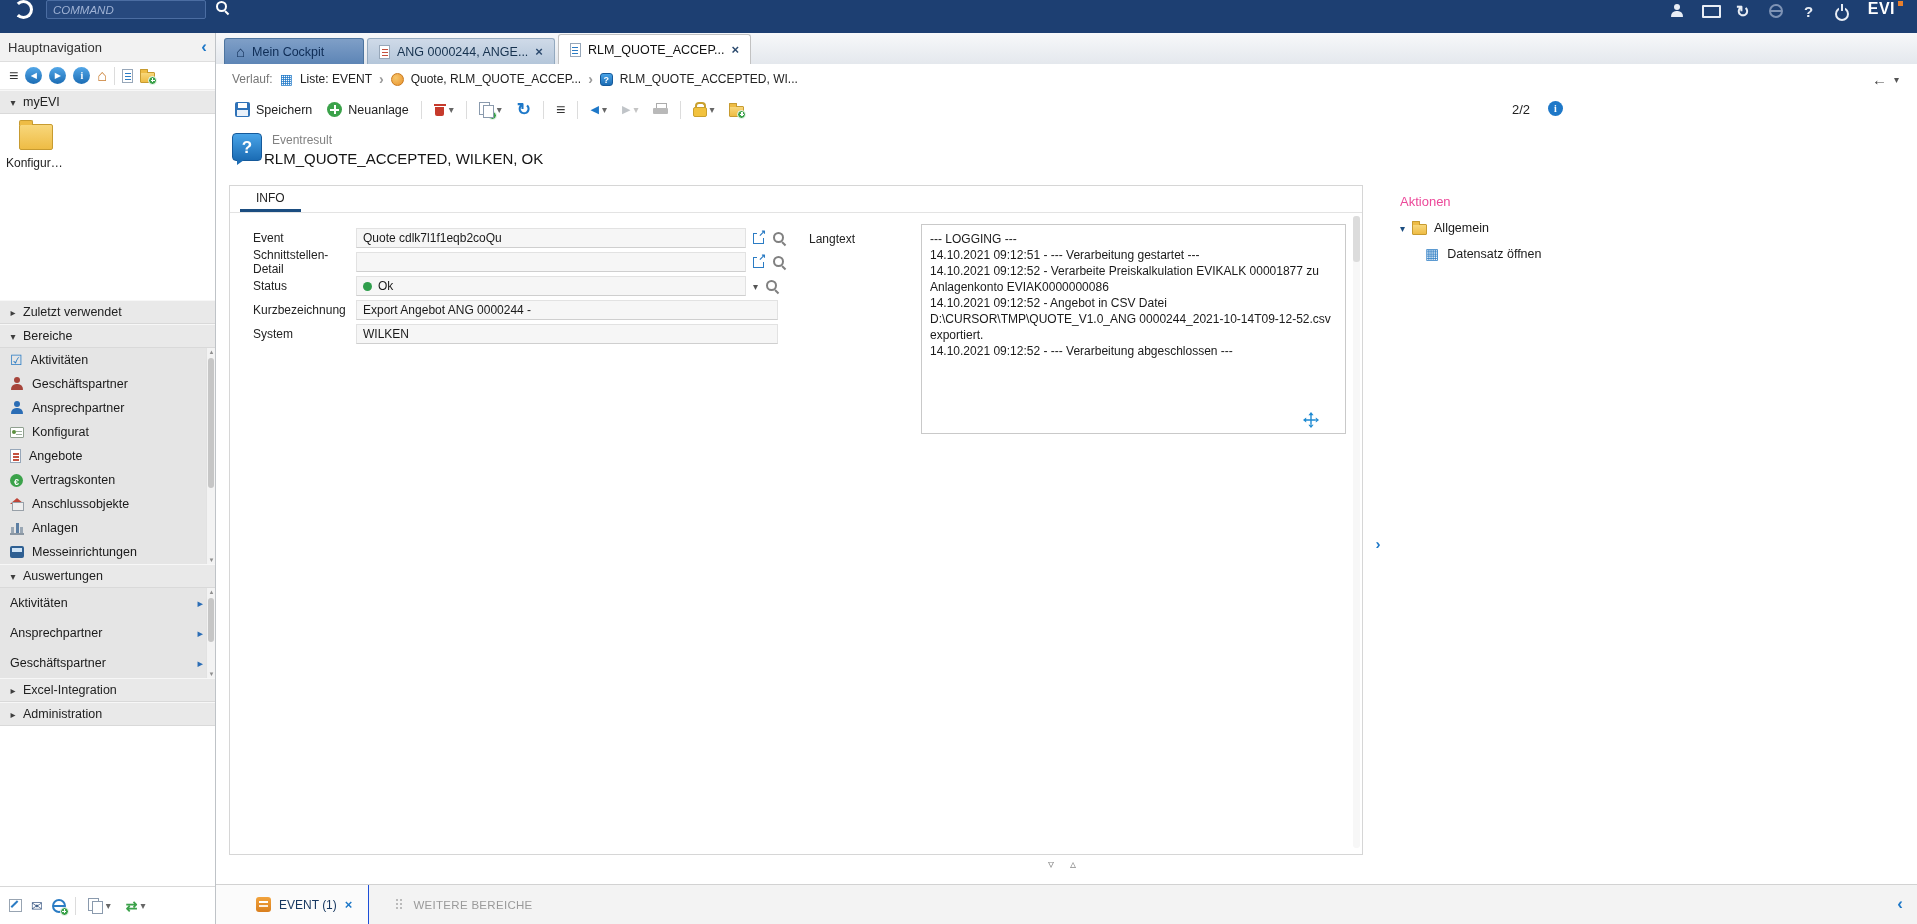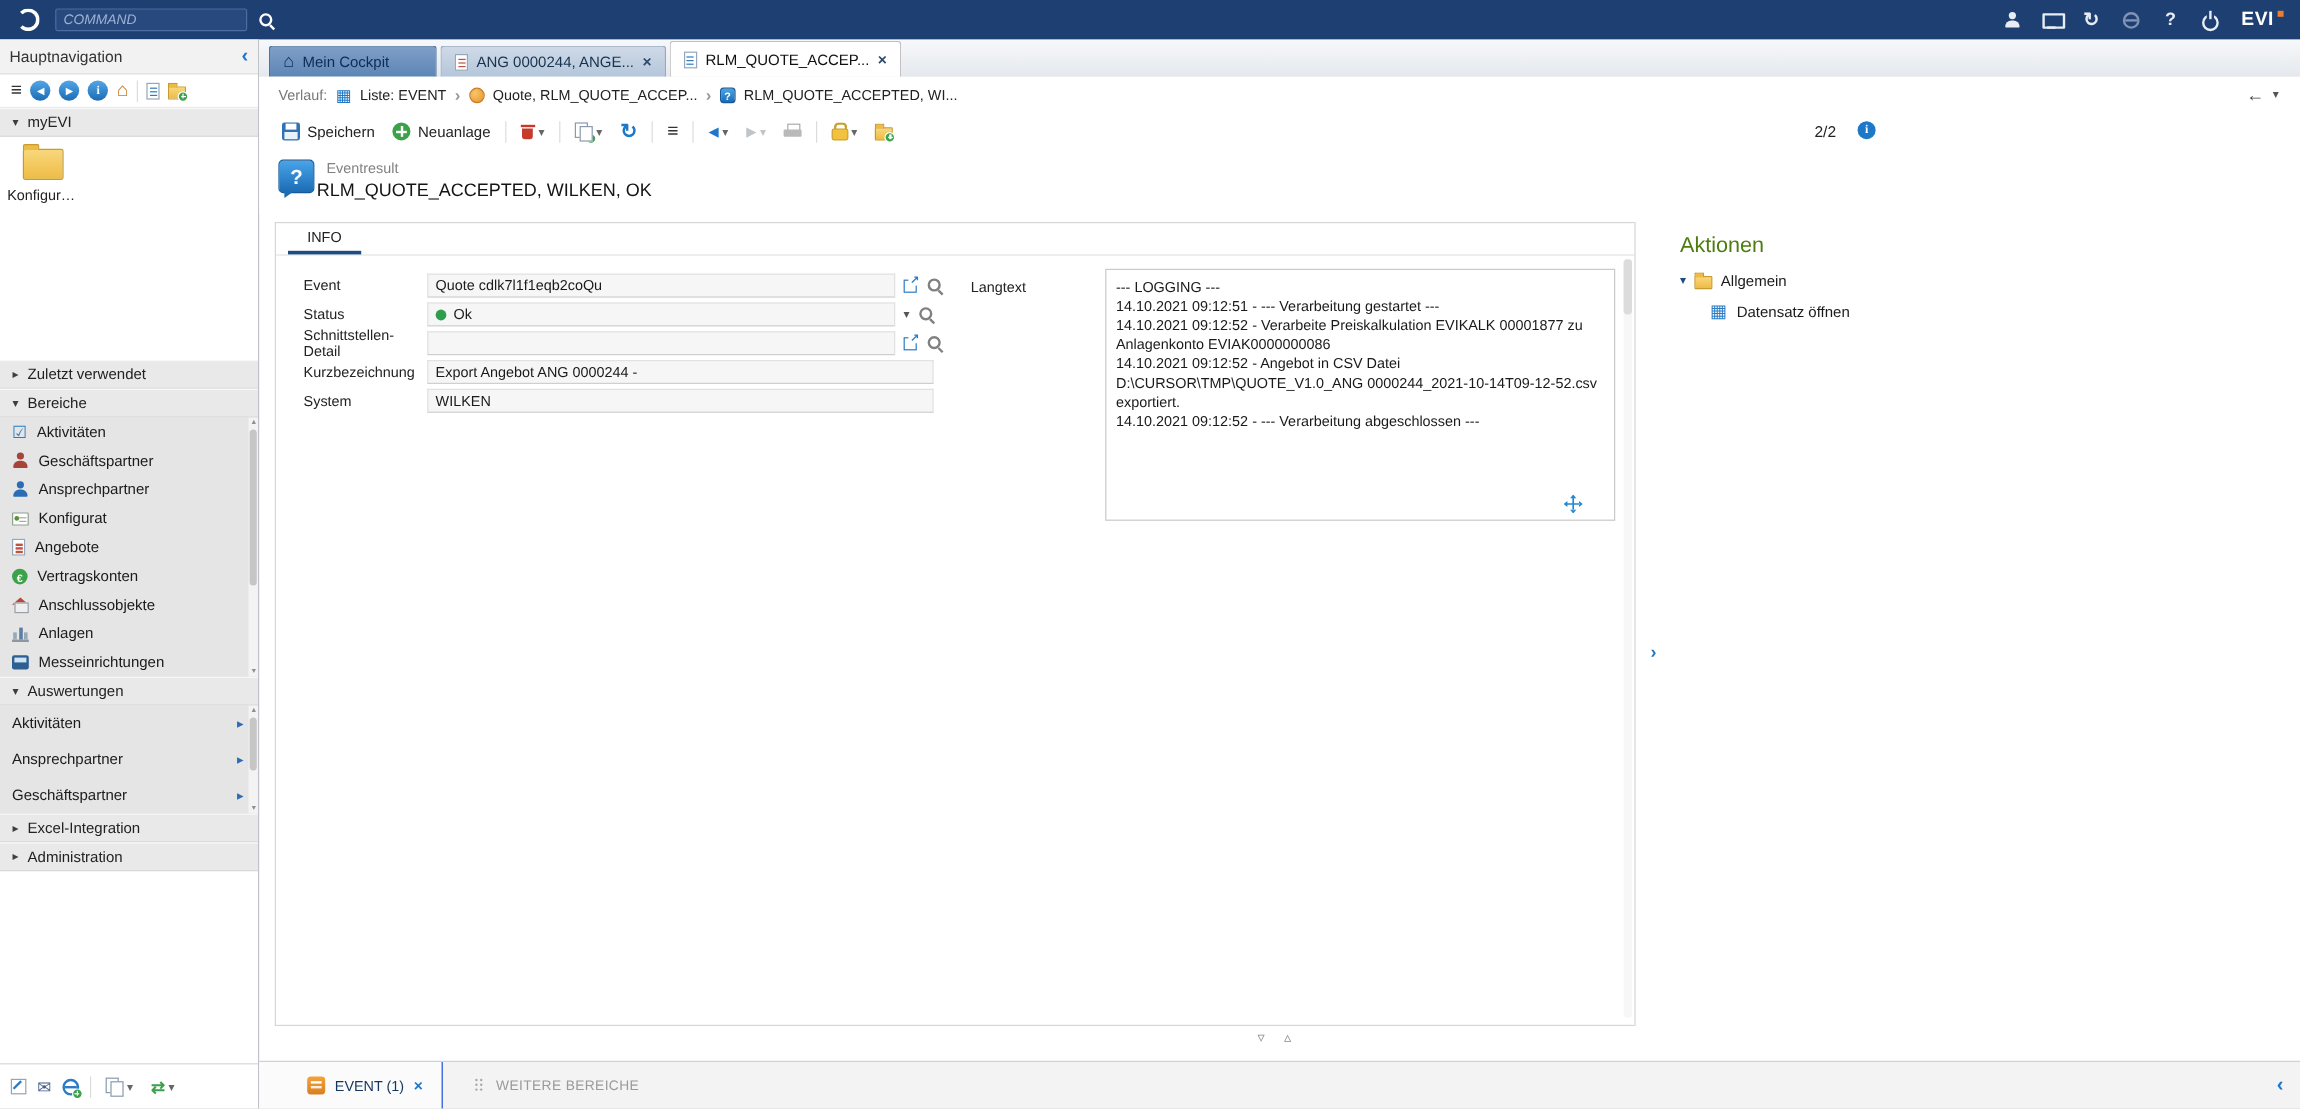--- a/index.html
+++ b/index.html
@@ -142,21 +142,21 @@
 
   .scaret{width:10px;display:inline-flex;justify-content:center}
   .scaret.exp::before{content:"▾";color:#3d3d3d;font-size:10px}
   .scaret.col::before{content:"▸";color:#3d3d3d;font-size:10px}
   .raro::before{content:"▸";color:#2b6db5;font-size:11px}
   .g-chevl::before{content:"‹";font-size:17px;color:#1e78c8;font-weight:bold}
   .closex::before{content:"×";font-weight:bold;font-size:13px;color:#2c4a6e}
   .closex.blue::before{color:#1e78c8}
 
   
-  .topbar{position:absolute;left:0;top:0;width:1917px;height:33px;background:#1d3f72;display:flex;align-items:center;padding:0 14px;gap:9px}
+  .topbar{position:absolute;left:0;top:0;width:1917px;height:33px;background:#1d3f72;display:flex;align-items:flex-start;padding:0 14px;gap:9px}
   .logo{width:19px;height:19px;border:3px solid #fff;border-left-color:transparent;border-radius:50%;flex:none}
   .cmdbox{width:160px;height:19px;background:#27497e;border:1px solid #4b6da2;border-radius:2px;display:flex;align-items:center;padding:0 6px;margin-left:4px}
   .cmdbox input{background:transparent;border:none;outline:none;color:#b7c6e2;font:italic 11.5px "Liberation Sans",sans-serif;width:100%}
   .cmdbox input::placeholder{color:#9fb2d4;font-style:italic}
   .topspacer{flex:1}
   .tbi{width:24px;height:22px;display:inline-flex;align-items:center;justify-content:center;flex:none}
   .brand{color:#fff;font-size:16px;font-weight:bold;letter-spacing:.5px;margin-left:5px;position:relative;padding-right:8px}
   .brand::after{content:"";position:absolute;right:0;top:1px;width:5px;height:5px;background:#e87f2d}
 
   
@@ -226,21 +226,21 @@
   .lt-area{position:absolute;left:691px;top:38px;width:425px;height:210px;background:#fff;border:1px solid #c9c9c9;padding:6px 8px;overflow:hidden}
   .lt-text{font-size:12px;line-height:16px;color:#1a1a1a;white-space:pre-wrap;word-break:break-word}
   .movecross{position:absolute;right:26px;bottom:5px;width:16px;height:16px}
   .vscroll{position:absolute;right:2px;top:30px;width:7px;height:632px;background:#f7f7f7;border-radius:3px}
   .vthumb{position:absolute;top:0;left:0;width:7px;height:46px;background:#dcdcdc;border-radius:3px}
   .panelhandle{position:absolute;left:1371px;top:534px;width:14px;height:18px;display:flex;align-items:center;justify-content:center}
   .panelhandle::before{content:"›";color:#1e78c8;font-weight:bold;font-size:15px}
 
   
   .actionspanel{position:absolute;left:1388px;top:185px;width:517px;height:670px;background:#fff}
-  .ap-title{padding:9px 12px 6px;color:#4d7c0f;font-size:18px}
+  .ap-title{padding:9px 12px 6px;color:#ec4899;font-size:13px}
   .ap-group{display:flex;align-items:center;gap:7px;padding:6px 12px;color:#1a1a1a}
   .ap-caret::before{content:"▾";color:#1b4d80;font-size:10px}
   .ap-item{display:flex;align-items:center;gap:8px;padding:5px 12px 5px 37px;color:#1a1a1a}
 
   
   .splitctrl{position:absolute;left:1048px;top:857px;display:flex;gap:16px;color:#8a8a8a}
   .spl-down::before{content:"▿";font-size:12px}
   .spl-up::before{content:"▵";font-size:12px}
   .bottombar{position:absolute;left:216px;top:884px;width:1701px;height:40px;background:#f3f3f3;border-top:1px solid #d2d2d2;display:flex;align-items:center}
   .btab{display:flex;align-items:center;gap:8px;height:100%;padding:0 16px 0 40px;background:#fbfbfb;border-right:1px solid #1d4ed8}
@@ -515,34 +515,34 @@
     <div class="formarea" data-interactable="false">
       <div class="frow" data-interactable="false">
         <span class="flabel" data-interactable="false">Event</span>
         <span class="ffield w1" data-interactable="true">
           <span data-interactable="false">Quote cdlk7l1f1eqb2coQu</span>
         </span>
         <span class="fic ic i-ext" data-interactable="true"></span>
         <span class="fic ic i-mag gray" data-interactable="true"></span>
       </div>
       <div class="frow" data-interactable="false">
+        <span class="flabel" data-interactable="false">Schnittstellen-Detail</span>
+        <span class="ffield w1" data-interactable="true">
+          <span data-interactable="false"></span>
+        </span>
+        <span class="fic ic i-ext" data-interactable="true"></span>
+        <span class="fic ic i-mag gray" data-interactable="true"></span>
+      </div>
+      <div class="frow" data-interactable="false">
         <span class="flabel" data-interactable="false">Status</span>
         <span class="ffield w1" data-interactable="true">
           <span class="okdot" data-interactable="false"></span>
           <span data-interactable="false">Ok</span>
         </span>
         <span class="fic ic gly g-caret" data-interactable="true"></span>
-        <span class="fic ic i-mag gray" data-interactable="true"></span>
-      </div>
-      <div class="frow" data-interactable="false">
-        <span class="flabel" data-interactable="false">Schnittstellen-Detail</span>
-        <span class="ffield w1" data-interactable="true">
-          <span data-interactable="false"></span>
-        </span>
-        <span class="fic ic i-ext" data-interactable="true"></span>
         <span class="fic ic i-mag gray" data-interactable="true"></span>
       </div>
       <div class="frow" data-interactable="false">
         <span class="flabel" data-interactable="false">Kurzbezeichnung</span>
         <span class="ffield w2" data-interactable="true">
           <span data-interactable="false">Export Angebot ANG 0000244 -</span>
         </span>
       </div>
       <div class="frow" data-interactable="false">
         <span class="flabel" data-interactable="false">System</span>

